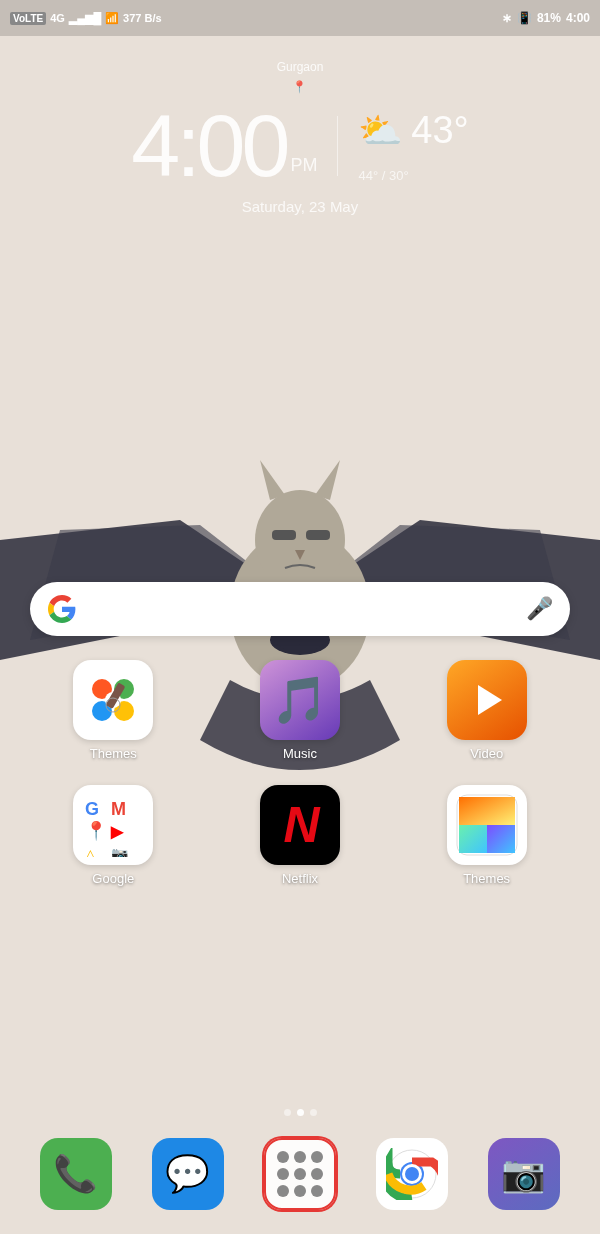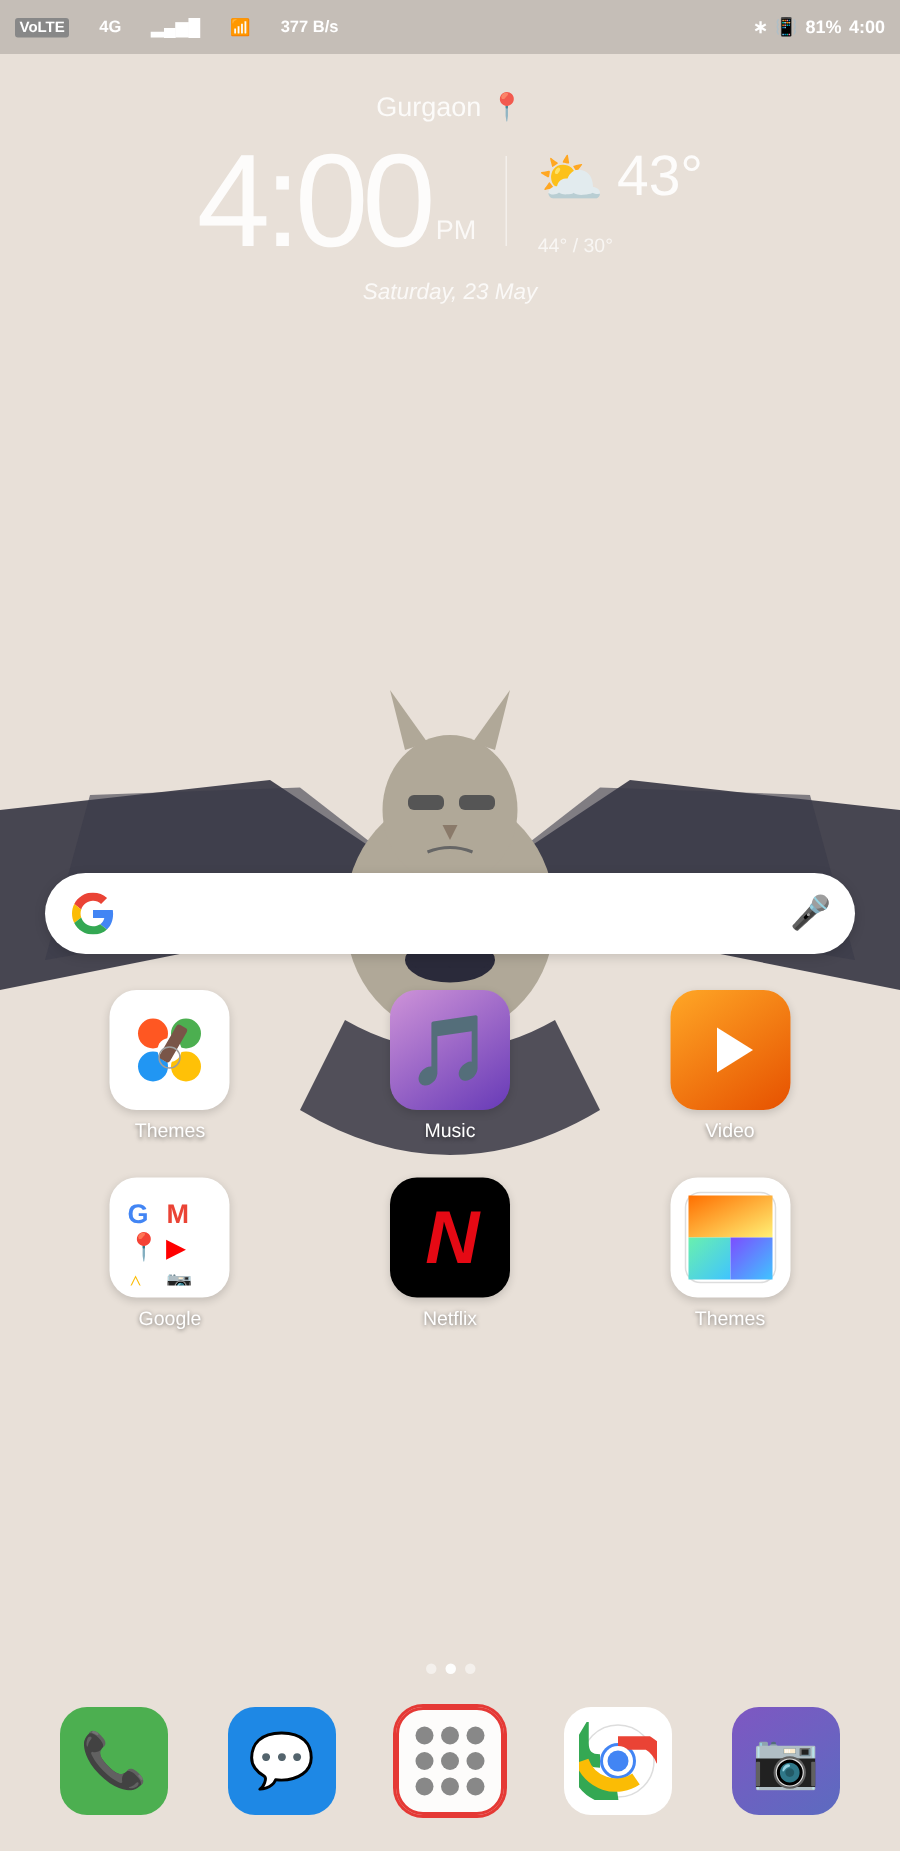--- a/index.html
+++ b/index.html
@@ -20,21 +20,21 @@
       display: flex;
       align-items: center;
       justify-content: space-between;
       padding: 0 10px;
       position: relative;
       z-index: 10;
     }
     .status-left {
       display: flex;
       align-items: center;
-      gap: 20px;
+      gap: 4px;
       font-size: 11px;
       color: #fff;
       font-weight: 600;
     }
     .status-right {
       display: flex;
       align-items: center;
       gap: 5px;
       font-size: 12px;
       color: #fff;
@@ -71,22 +71,23 @@
       display: flex;
       flex-direction: column;
       align-items: center;
       z-index: 2;
     }
     .location-row {
       display: flex;
       align-items: center;
       gap: 6px;
       color: rgba(255,255,255,0.85);
-      font-size: 18px;
+      font-size: 12px;
       margin-bottom: 8px;
+      flex-direction: column;
     }
     .clock-row {
       display: flex;
       align-items: center;
       gap: 20px;
     }
     .clock-time {
       font-size: 88px;
       color: rgba(255,255,255,0.9);
       font-weight: 200;
@@ -124,21 +125,20 @@
     }
     .weather-range {
       font-size: 13px;
       color: rgba(255,255,255,0.7);
       margin-top: 16px;
     }
     .date-row {
       font-size: 15px;
       color: rgba(255,255,255,0.8);
       margin-top: 8px;
-      font-style: italic;
     }
 
     
     .search-bar {
       position: absolute;
       top: 582px;
       left: 30px;
       right: 30px;
       height: 54px;
       background: #fff;

